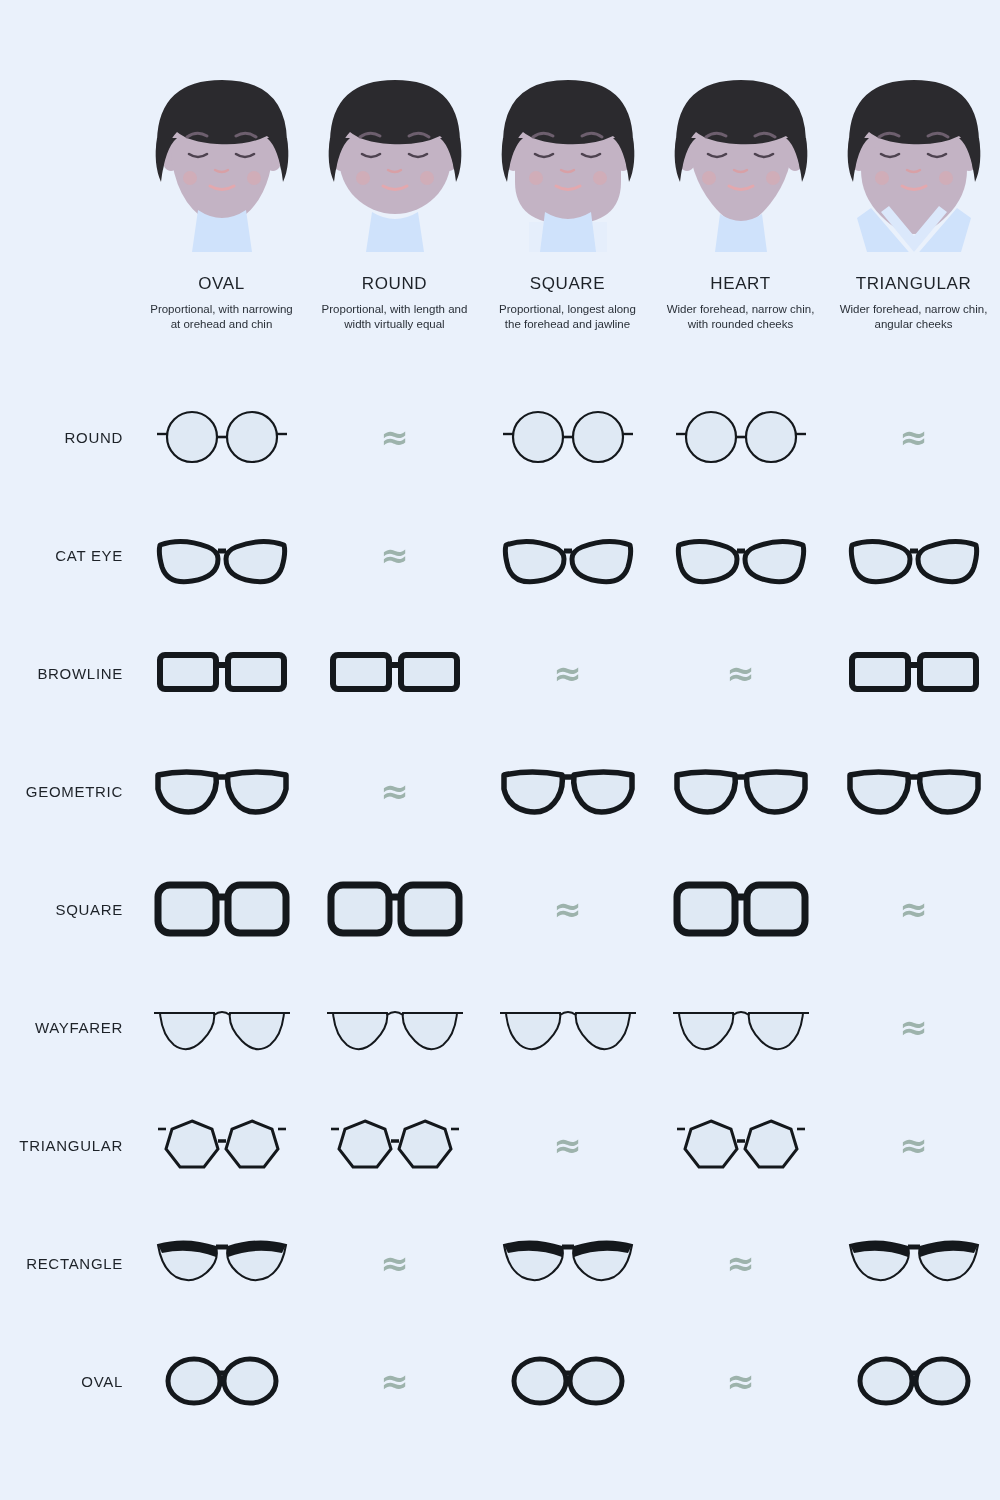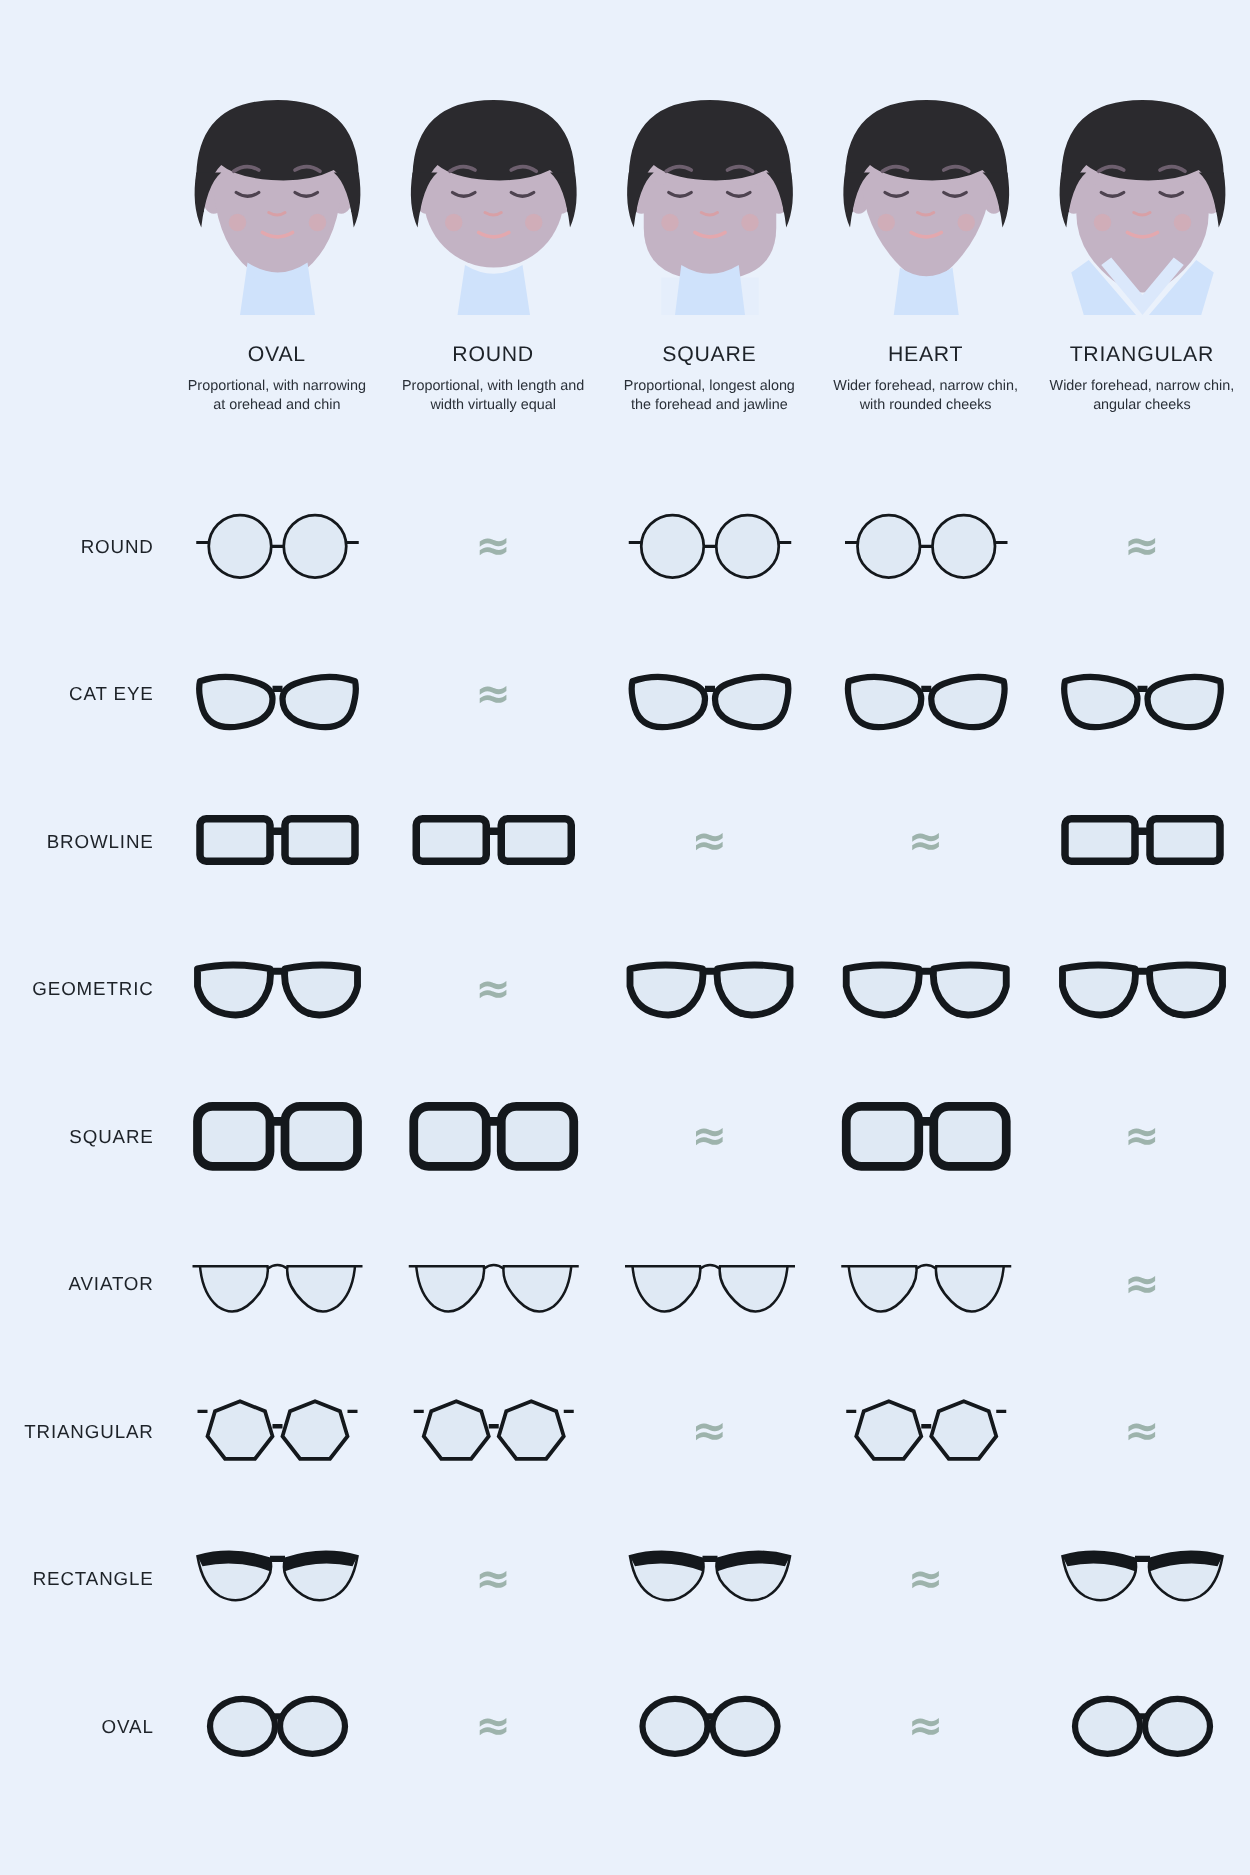--- a/index.html
+++ b/index.html
@@ -391,21 +391,21 @@
         <rect x="6" y="6" width="58" height="48" rx="12" fill="#dfe9f4" stroke="#14181c" stroke-width="7"></rect>
         <rect x="76" y="6" width="58" height="48" rx="12" fill="#dfe9f4" stroke="#14181c" stroke-width="7"></rect>
         <path d="M64 18 h12" stroke="#14181c" stroke-width="7"></path>
         </svg>
       </div>
       <div class="cell">
         <span class="wave">≈</span>
       </div>
     </div>
     <div class="grid-row">
-      <div class="row-label">AVIATOR</div>
+      <div class="row-label">WAYFARER</div>
       <div class="cell">
         <svg viewBox="0 0 140 60" width="140" height="60">
         <path d="M8 16 h54 q2 14 -12 28 q-14 14 -28 4 q-12 -10 -14 -32 Z" fill="#dfe9f4" stroke="#14181c" stroke-width="2"></path>
         <path d="M132 16 h-54 q-2 14 12 28 q14 14 28 4 q12 -10 14 -32 Z" fill="#dfe9f4" stroke="#14181c" stroke-width="2"></path>
         <path d="M62 18 q8 -6 16 0" stroke="#14181c" stroke-width="2" fill="none"></path>
         <path d="M8 16 h-6" stroke="#14181c" stroke-width="2"></path>
         <path d="M132 16 h6" stroke="#14181c" stroke-width="2"></path>
         </svg>
       </div>
       <div class="cell">

